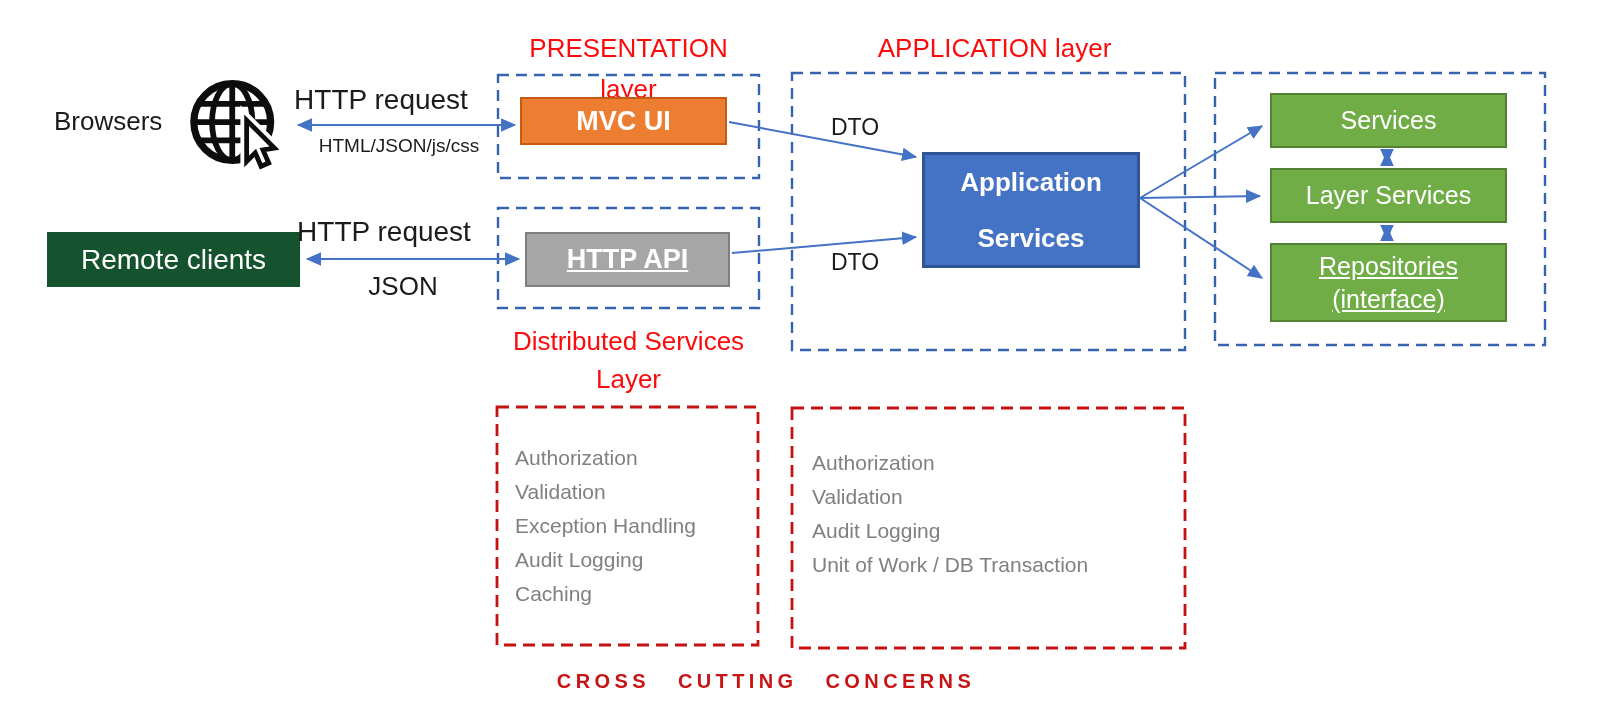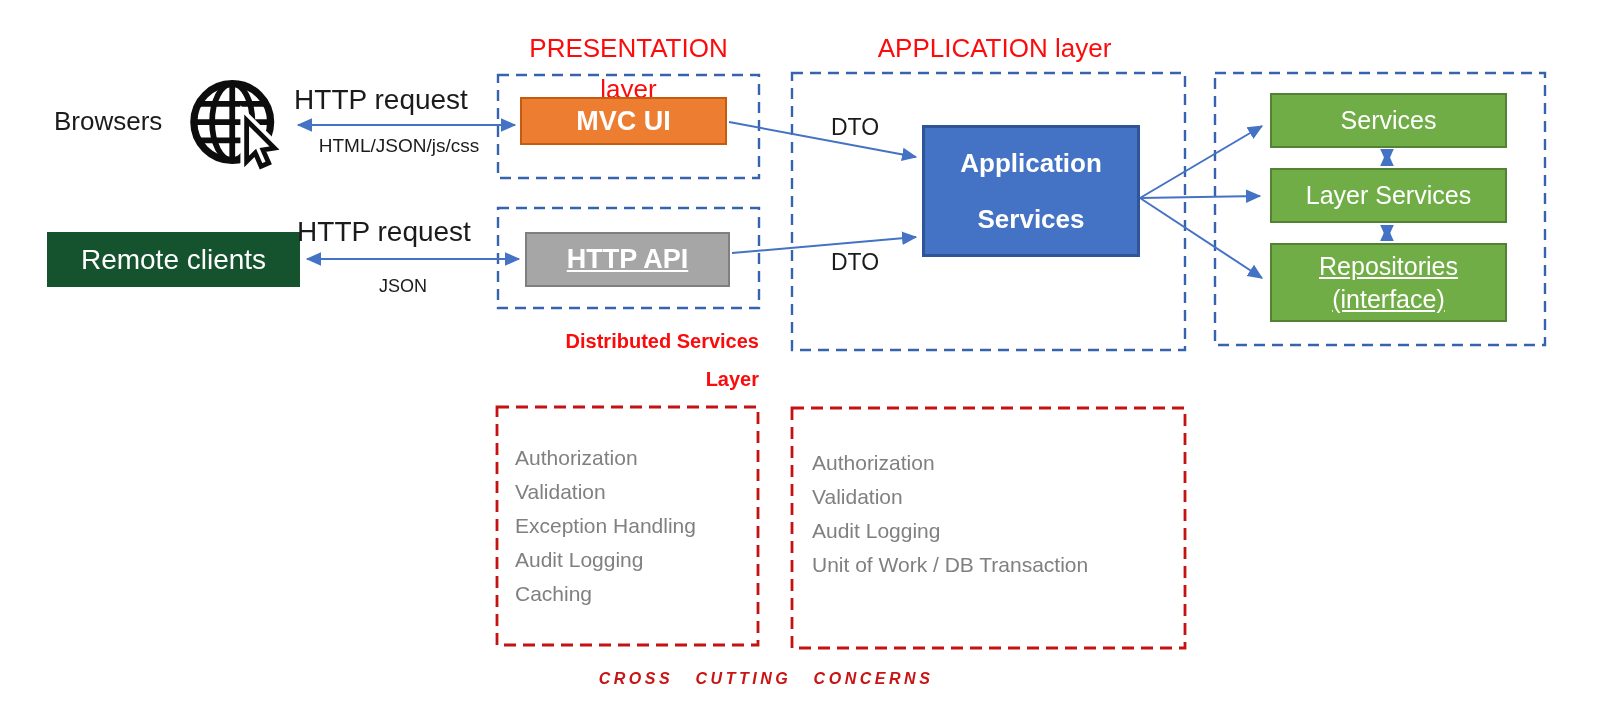--- a/index.html
+++ b/index.html
@@ -14,47 +14,47 @@
   .dash-blue{fill:none;stroke:var(--dash-blue);stroke-width:2.4;stroke-dasharray:11 7;}
   .dash-red{fill:none;stroke:var(--dash-red);stroke-width:2.8;stroke-dasharray:12 7;}
   .arrow{stroke:var(--arrow-blue);stroke-width:2;fill:none;}
   #arrhead path{fill:var(--arrow-blue);}
 
   
   .layer-header{
     color:var(--label-red);font-size:26px;font-weight:500;text-align:center;line-height:41px;
   }
   .dist-label{
-    color:var(--label-red);font-size:20px;font-weight:700;text-align:right;line-height:38px;
+    color:var(--label-red);font-size:26px;font-weight:400;text-align:center;line-height:38px;
   }
 
   
   .node{
     display:flex;align-items:center;justify-content:center;flex-direction:column;
     color:#ffffff;text-align:center;box-sizing:border-box;
   }
   .node.orange{background:var(--orange);border:2px solid var(--orange-border);font-weight:bold;font-size:27px;}
   .node.grayb{background:var(--gray);border:2px solid var(--gray-border);font-weight:bold;font-size:27px;text-decoration:underline;}
   .node.blueb{background:var(--blue);border:3px solid var(--blue-border);font-weight:bold;font-size:26px;line-height:36px;}
   .node.greenb{background:var(--green);border:2px solid var(--green-border);font-size:25px;line-height:33px;}
   .node.blackb{background:#14532d;font-size:28px;}
 
   
   .edge-label{color:var(--ink);text-align:center;}
   .lbl-24{font-size:28px;line-height:28px;}
   .lbl-19{font-size:19px;line-height:22px;}
-  .lbl-21{font-size:18px;line-height:22px;}
+  .lbl-21{font-size:26px;line-height:22px;}
   .dto{font-size:23px;color:var(--ink);}
 
   .browsers-label{font-size:26px;line-height:30px;color:var(--ink);}
 
   
   .concerns{color:var(--concern-gray);font-size:21px;line-height:34px;}
   .cross-title{
-    color:var(--title-red);font-size:16px;font-weight:600;font-style:italic;
+    color:var(--title-red);font-size:20px;font-weight:600;
     letter-spacing:0.22em;word-spacing:0.9em;text-align:center;
   }
 </style>
 </head>
 <body>
 
 <div class="canvas">
 
   <svg id="wires" viewBox="0 0 1600 727">
     <defs>
@@ -111,21 +111,21 @@
   <div class="abs node orange" style="left:520px;top:97px;width:207px;height:48px;">
     <span>MVC UI</span>
   </div>
   <div class="abs node grayb" style="left:525px;top:232px;width:205px;height:55px;">
     <span>HTTP API</span>
   </div>
 
   <div class="abs dto" style="left:831px;top:114px;">DTO</div>
   <div class="abs dto" style="left:831px;top:249px;">DTO</div>
 
-  <div class="abs node blueb" style="left:922px;top:125px;width:218px;height:132px;gap:20px;">
+  <div class="abs node blueb" style="left:922px;top:152px;width:218px;height:116px;gap:20px;">
     <span>Application</span>
     <span>Services</span>
   </div>
 
   <div class="abs node greenb" style="left:1270px;top:93px;width:237px;height:55px;">
     <span>Services</span>
   </div>
   <div class="abs node greenb" style="left:1270px;top:168px;width:237px;height:55px;">
     <span>Layer Services</span>
   </div>

